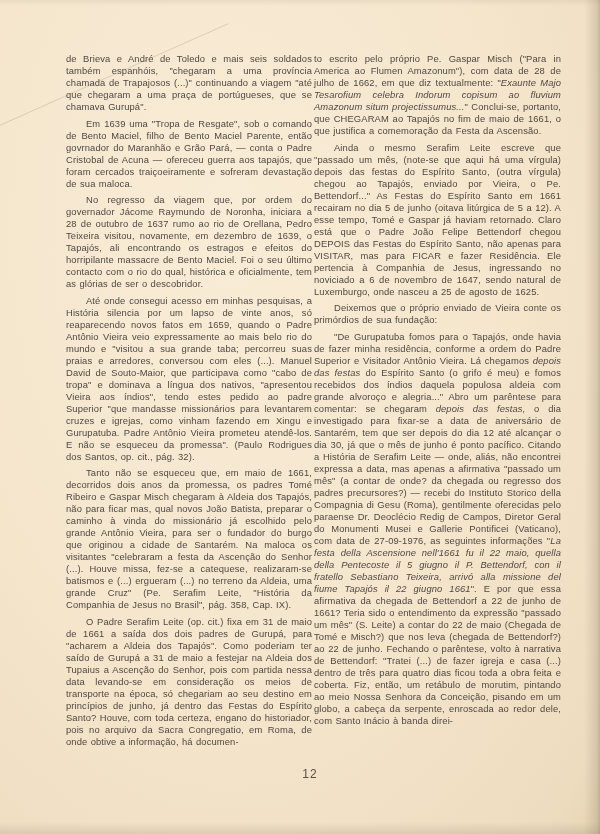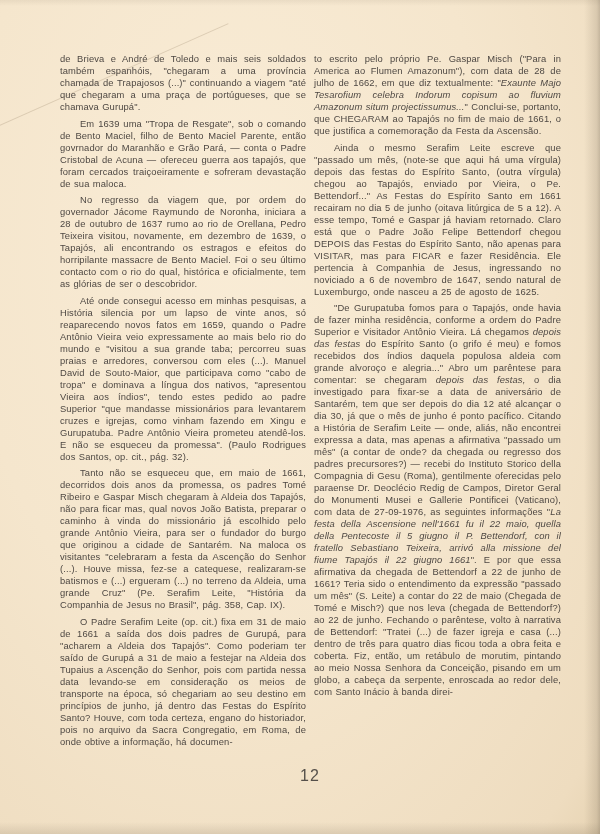--- a/index.html
+++ b/index.html
@@ -4,36 +4,36 @@
 <style>
   html,body { margin:0; padding:0; background:#e8e4de; }
   .page {
     position:relative;
     width:600px; height:834px;
     overflow:hidden;
     background: radial-gradient(ellipse at 38% 28%, #f9ecd6 0%, #f5e6cd 50%, #eedcbf 92%, #e7d4b4 100%);
     font-family:"Liberation Sans", sans-serif;
   }
   .col { position:absolute; top:53px; }
-  .col-left  { left:60px;  width:246px; }
+  .col-left  { left:66px;  width:246px; }
   .col-right { left:314px; width:247px; }
   .col p {
     margin:0 0 4.5px 0;
     font-size:9.4px;
     line-height:12px;
     color:#4e4843;
     text-align:justify;
     letter-spacing:0.12px;
     word-spacing:0.6px;
   }
   .col p.indent { text-indent:20px; }
   .it { font-style:italic; }
   .page-number {
     position:absolute; left:294px; top:767px; width:32px;
-    text-align:center; font-size:16px; color:#55504a; letter-spacing:1px;
+    text-align:center; font-size:12px; color:#55504a; letter-spacing:1px;
   }
   .edge-right {
     position:absolute; top:0; right:0; width:16px; height:100%;
     background:linear-gradient(to right, rgba(120,105,85,0) 0%, rgba(120,105,85,0.20) 80%, rgba(92,80,64,0.30) 100%);
     pointer-events:none;
   }
   .edge-bottom {
     position:absolute; bottom:0; left:0; width:100%; height:12px;
     background:linear-gradient(to bottom, rgba(120,105,85,0) 0%, rgba(120,105,85,0.18) 100%);
     pointer-events:none;
@@ -61,20 +61,21 @@
       <p class="indent"><span>Em 1639 uma "Tropa de Resgate", sob o comando de Bento Maciel, filho de Bento Maciel Parente, então govrnador do Maranhão e Grão Pará, — conta o Padre Cristobal de Acuna — ofereceu guerra aos tapajós, que foram cercados traiçoeiramente e sofreram devastação de sua maloca.</span></p>
       <p class="indent"><span>No regresso da viagem que, por ordem do governador Jácome Raymundo de Noronha, iniciara a 28 de outubro de 1637 rumo ao rio de Orellana, Pedro Teixeira visitou, novamente, em dezembro de 1639, o Tapajós, ali encontrando os estragos e efeitos do horripilante massacre de Bento Maciel. Foi o seu último contacto com o rio do qual, histórica e oficialmente, tem as glórias de ser o descobridor.</span></p>
       <p class="indent"><span>Até onde consegui acesso em minhas pesquisas, a História silencia por um lapso de vinte anos, só reaparecendo novos fatos em 1659, quando o Padre Antônio Vieira veio expressamente ao mais belo rio do mundo e "visitou a sua grande taba; percorreu suas praias e arredores, conversou com eles (...). Manuel David de Souto-Maior, que participava como "cabo de tropa" e dominava a língua dos nativos, "apresentou Vieira aos índios", tendo estes pedido ao padre Superior "que mandasse missionários para levantarem cruzes e igrejas, como vinham fazendo em Xingu e Gurupatuba. Padre Antônio Vieira prometeu atendê-los. E não se esqueceu da promessa". (Paulo Rodrigues dos Santos, op. cit., pág. 32).</span></p>
       <p class="indent"><span>Tanto não se esqueceu que, em maio de 1661, decorridos dois anos da promessa, os padres Tomé Ribeiro e Gaspar Misch chegaram à Aldeia dos Tapajós, não para ficar mas, qual novos João Batista, preparar o caminho à vinda do missionário já escolhido pelo grande Antônio Vieira, para ser o fundador do burgo que originou a cidade de Santarém. Na maloca os visitantes "celebraram a festa da Ascenção do Senhor (...). Houve missa, fez-se a catequese, realizaram-se batismos e (...) ergueram (...) no terreno da Aldeia, uma grande Cruz" (Pe. Serafim Leite, "História da Companhia de Jesus no Brasil", pág. 358, Cap. IX).</span></p>
       <p class="indent"><span>O Padre Serafim Leite (op. cit.) fixa em 31 de maio de 1661 a saída dos dois padres de Gurupá, para "acharem a Aldeia dos Tapajós". Como poderiam ter saído de Gurupá a 31 de maio a festejar na Aldeia dos Tupaius a Ascenção do Senhor, pois com partida nessa data levando-se em consideração os meios de transporte na época, só chegariam ao seu destino em princípios de junho, já dentro das Festas do Espírito Santo? Houve, com toda certeza, engano do historiador, pois no arquivo da Sacra Congregatio, em Roma, de onde obtive a informação, há documen-</span></p>
     </div>
 
   <div class="col col-right">
       <p class=""><span>to escrito pelo próprio Pe. Gaspar Misch ("Para in America ao Flumen Amazonum"), com data de 28 de julho de 1662, em que diz textualmente: "</span><span class="it">Exaunte Majo Tesarofium celebra Indorum copisum ao fluvium Amazonum situm projectissumus...</span><span>" Conclui-se, portanto, que CHEGARAM ao Tapajós no fim de maio de 1661, o que justifica a comemoração da Festa da Ascensão.</span></p>
       <p class="indent"><span>Ainda o mesmo Serafim Leite escreve que "passado um mês, (note-se que aqui há uma vírgula) depois das festas do Espírito Santo, (outra vírgula) chegou ao Tapajós, enviado por Vieira, o Pe. Bettendorf..." As Festas do Espírito Santo em 1661 recairam no dia 5 de junho (oitava litúrgica de 5 a 12). A esse tempo, Tomé e Gaspar já haviam retornado. Claro está que o Padre João Felipe Bettendorf chegou DEPOIS das Festas do Espírito Santo, não apenas para VISITAR, mas para FICAR e fazer Residência. Ele pertencia à Companhia de Jesus, ingressando no noviciado a 6 de novembro de 1647, sendo natural de Luxemburgo, onde nasceu a 25 de agosto de 1625.</span></p>
+      <p class="indent"><span>Deixemos que o próprio enviado de Vieira conte os primórdios de sua fundação:</span></p>
       <p class="indent"><span>"De Gurupatuba fomos para o Tapajós, onde havia de fazer minha residência, conforme a ordem do Padre Superior e Visitador Antônio Vieira. Lá chegamos </span><span class="it">depois das festas</span><span> do Espírito Santo (o grifo é meu) e fomos recebidos dos índios daquela populosa aldeia com grande alvoroço e alegria..." Abro um parêntese para comentar: se chegaram </span><span class="it">depois das festas,</span><span> o dia investigado para fixar-se a data de aniversário de Santarém, tem que ser depois do dia 12 até alcançar o dia 30, já que o mês de junho é ponto pacífico. Citando a História de Serafim Leite — onde, aliás, não encontrei expressa a data, mas apenas a afirmativa "passado um mês" (a contar de onde? da chegada ou regresso dos padres precursores?) — recebi do Instituto Storico della Compagnia di Gesu (Roma), gentilmente oferecidas pelo paraense Dr. Deoclécio Redig de Campos, Diretor Geral do Monumenti Musei e Gallerie Pontificei (Vaticano), com data de 27-09-1976, as seguintes informações "</span><span class="it">La festa della Ascensione nell'1661 fu il 22 maio, quella della Pentecoste il 5 giugno il P. Bettendorf, con il fratello Sebastiano Teixeira, arrivó alla missione del fiume Tapajós il 22 giugno 1661</span><span>". E por que essa afirmativa da chegada de Bettendorf a 22 de junho de 1661? Teria sido o entendimento da expressão "passado um mês" (S. Leite) a contar do 22 de maio (Chegada de Tomé e Misch?) que nos leva (chegada de Bettendorf?) ao 22 de junho. Fechando o parêntese, volto à narrativa de Bettendorf: "Tratei (...) de fazer igreja e casa (...) dentro de três para quatro dias ficou toda a obra feita e coberta. Fiz, então, um retábulo de morutim, pintando ao meio Nossa Senhora da Conceição, pisando em um globo, a cabeça da serpente, enroscada ao redor dele, com Santo Inácio à banda direi-</span></p>
     </div>
 
   <div class="page-number">12</div>
 
   <div class="edge-top"></div>
   <div class="edge-right"></div>
   <div class="edge-bottom"></div>
 </div>
 

